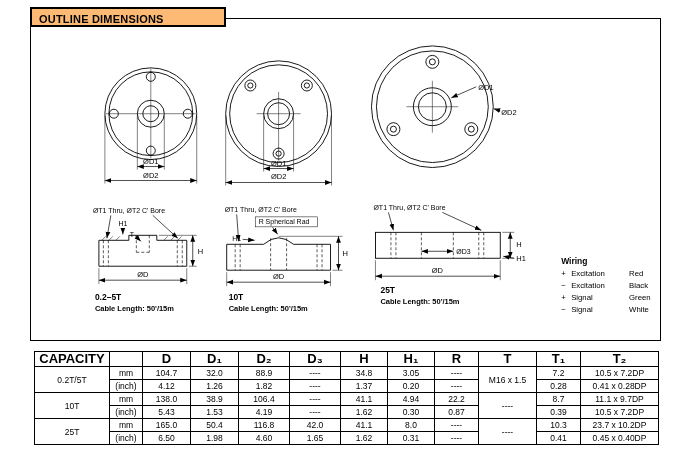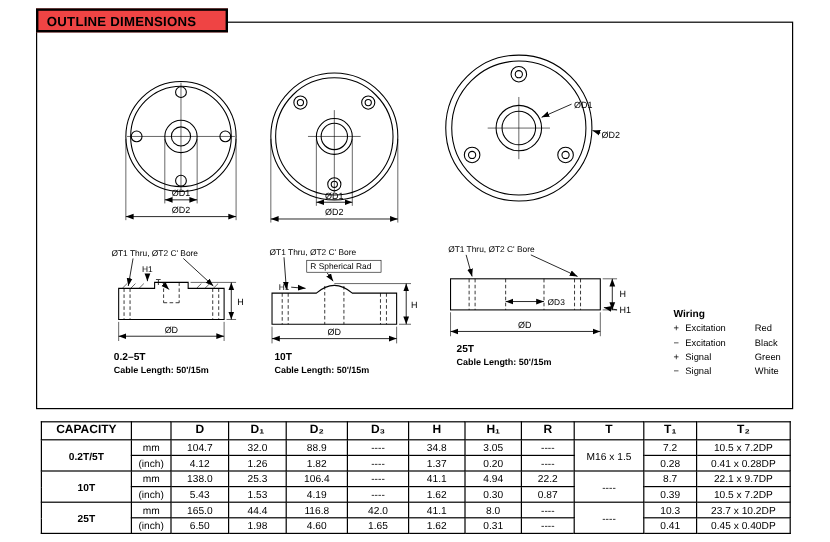--- a/index.html
+++ b/index.html
@@ -3,22 +3,22 @@
 <meta charset="utf-8">
 <style>
   html,body { margin:0; padding:0; }
   body {
     width:692px; height:452px; position:relative;
     background:#ffffff; color:#000;
     font-family:"Liberation Sans", "DejaVu Sans", sans-serif;
     overflow:hidden;
   }
   .title-box {
-    position:absolute; left:30px; top:7px; width:160px; height:20px;
-    border:2px solid #000; background:#ef4444; z-index:3;
+    position:absolute; left:30px; top:7px; width:196px; height:20px;
+    border:2px solid #000; background:#fdba74; z-index:3;
     font-size:11px; font-weight:bold; line-height:20px; padding-left:7px;
     letter-spacing:0.2px; box-sizing:border-box;
   }
   .frame {
     position:absolute; left:30px; top:18px; width:631px; height:323px;
     border:1.5px solid #000; background:#fff; box-sizing:border-box;
   }
   .frame svg { position:absolute; left:0; top:0; width:100%; height:100%; }
 
   
@@ -37,22 +37,22 @@
   
   .tbl-wrap { position:absolute; left:34px; top:351px; width:624px; }
   table.dims {
     border-collapse:collapse; width:624px; table-layout:fixed;
     font-size:8.5px;
   }
   table.dims th, table.dims td {
     border:1px solid #000; text-align:center; vertical-align:middle;
     padding:0; height:12px; line-height:12px; overflow:hidden; white-space:nowrap;
   }
-  table.dims th { font-weight:bold; height:14px; line-height:14px; font-size:10px; }
-  td.capcell { font-weight:bold; }
+  table.dims th { font-weight:bold; height:14px; line-height:14px; font-size:13px; }
+  td.capcell { font-weight:normal; }
 </style>
 </head>
 <body>
 
 <div class="title-box">OUTLINE DIMENSIONS</div>
 
 <div class="frame">
 <svg viewBox="0 0 630 322" preserveAspectRatio="none">
   <defs>
     <marker id="ah" markerWidth="8" markerHeight="6" refX="6.5" refY="3" orient="auto" markerUnits="userSpaceOnUse">
@@ -325,48 +325,48 @@
         <td>0.20</td>
         <td>----</td>
         <td>0.28</td>
         <td>0.41 x 0.28DP</td>
       </tr>
 
       <tr>
         <td class="capcell" rowspan="2">10T</td>
         <td>mm</td>
         <td>138.0</td>
-        <td>25.3</td>
+        <td>38.9</td>
         <td>106.4</td>
         <td>----</td>
         <td>41.1</td>
         <td>4.94</td>
         <td>22.2</td>
         <td rowspan="2">----</td>
         <td>8.7</td>
-        <td>22.1 x 9.7DP</td>
+        <td>11.1 x 9.7DP</td>
       </tr>
       <tr>
         <td>(inch)</td>
         <td>5.43</td>
         <td>1.53</td>
         <td>4.19</td>
         <td>----</td>
         <td>1.62</td>
         <td>0.30</td>
         <td>0.87</td>
         <td>0.39</td>
         <td>10.5 x 7.2DP</td>
       </tr>
 
       <tr>
         <td class="capcell" rowspan="2">25T</td>
         <td>mm</td>
         <td>165.0</td>
-        <td>44.4</td>
+        <td>50.4</td>
         <td>116.8</td>
         <td>42.0</td>
         <td>41.1</td>
         <td>8.0</td>
         <td>----</td>
         <td rowspan="2">----</td>
         <td>10.3</td>
         <td>23.7 x 10.2DP</td>
       </tr>
       <tr>

